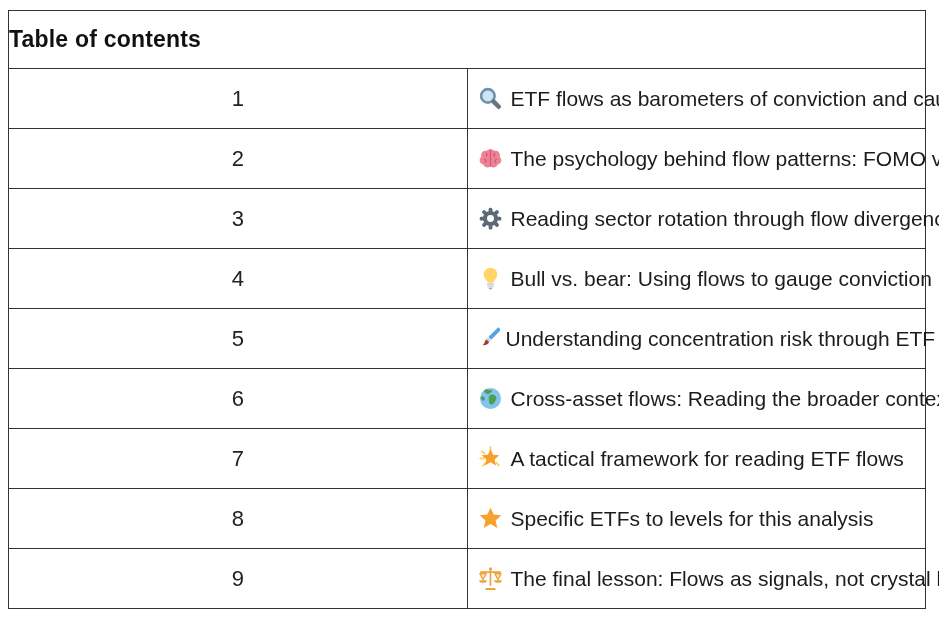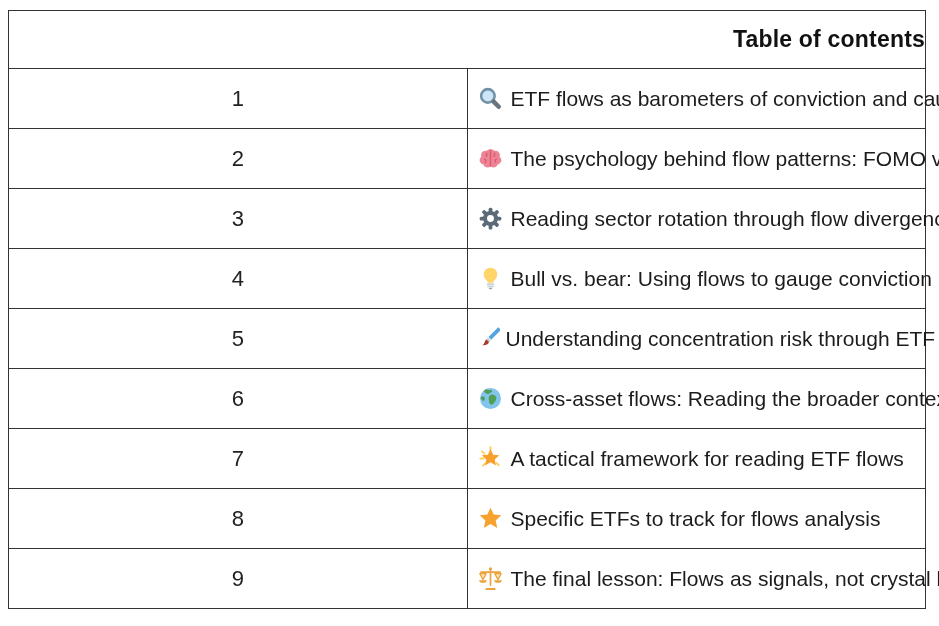--- a/index.html
+++ b/index.html
@@ -22,21 +22,21 @@
     background: #ffffff;
   }
   table.toc th, table.toc td {
     border: 1.6px solid #333333;
   }
   th.toc-header {
     height: 58px;
     font-size: 23px;
     font-weight: bold;
     color: #111111;
-    text-align: right;
+    text-align: left;
     vertical-align: middle;
     letter-spacing: 0.2px;
   }
   td.num-cell {
     width: 112px;
     height: 60px;
     text-align: center;
     vertical-align: middle;
     font-size: 22px;
     color: #222222;
@@ -198,21 +198,21 @@
 
     <tr>
       <td class="num-cell">8</td>
       <td class="title-cell">
             <span class="title-line">
         <span class="icon">
           <svg viewBox="0 0 36 36" aria-hidden="true">
             <path fill="#f7a12f" d="M18 3.5l4.3 9.2 10.1 1.1-7.5 6.8 2.1 9.9L18 25.4l-8.9 5.1 2.1-9.9-7.5-6.8 10.1-1.1z"></path>
           </svg>
         </span>
-        <span class="title-text">Specific ETFs to track for flows analysis</span>
+        <span class="title-text">Specific ETFs to levels for this analysis</span>
       </span>
           </td>
     </tr>
 
     <tr>
       <td class="num-cell">9</td>
       <td class="title-cell">
             <span class="title-line">
         <span class="icon">
           <svg viewBox="0 0 36 36" aria-hidden="true">

